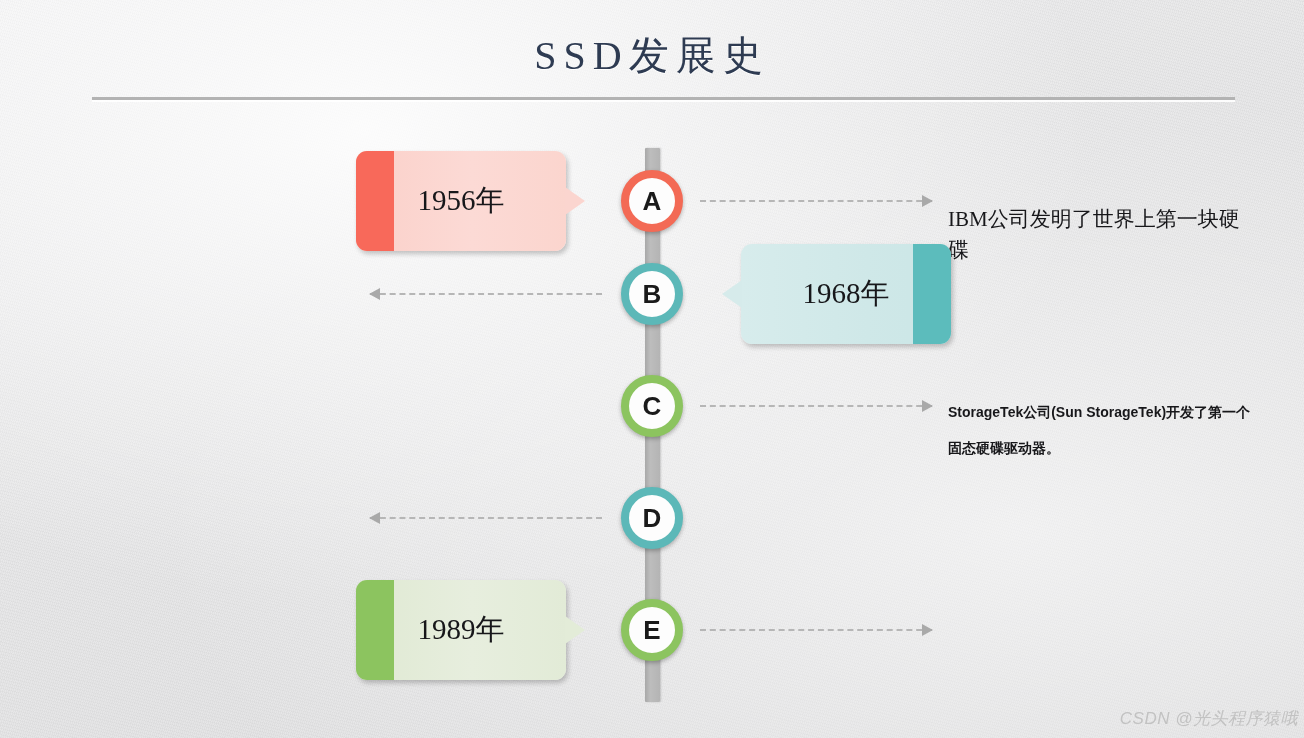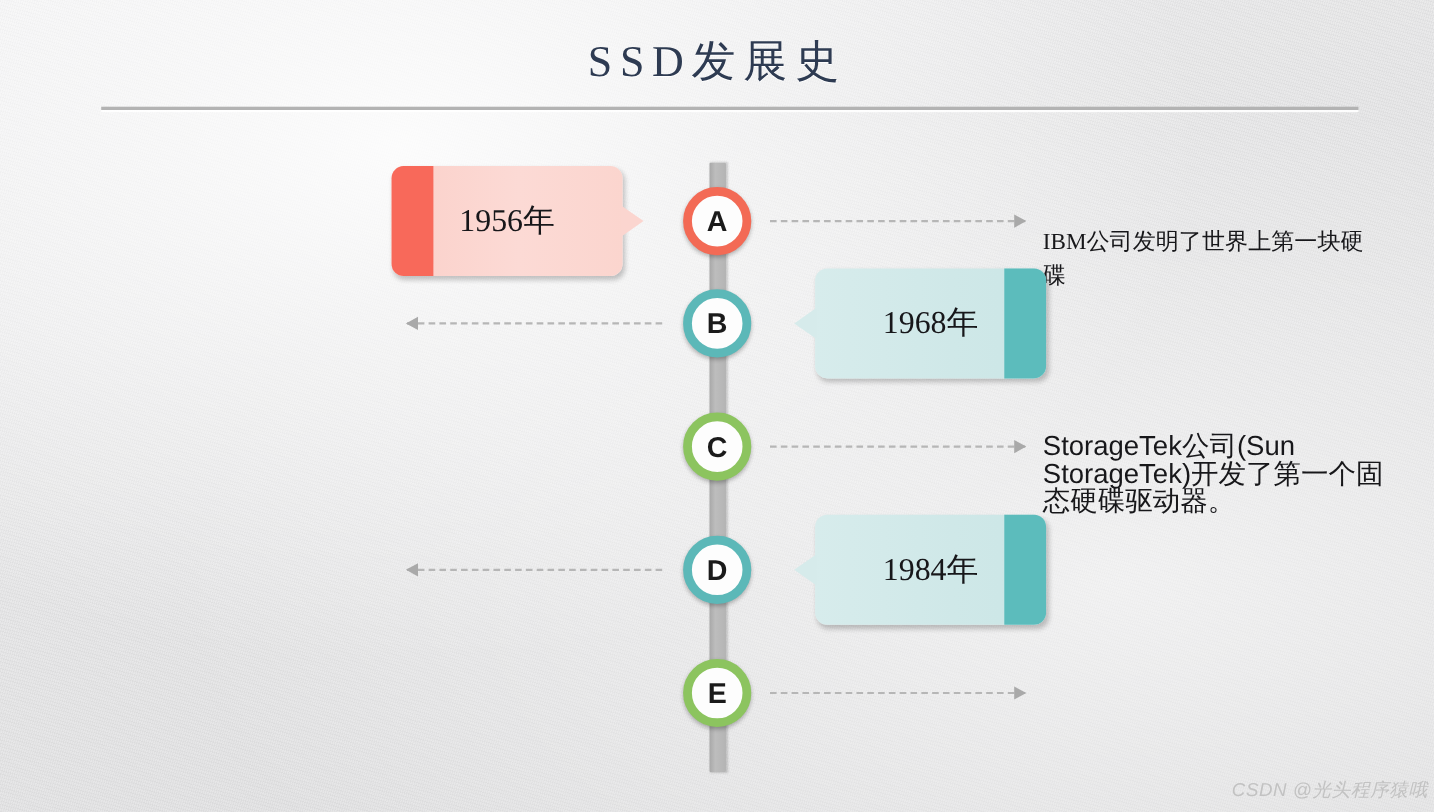--- a/index.html
+++ b/index.html
@@ -118,21 +118,21 @@
 
   
   .desc{
     position:absolute;
     font-size:21px;line-height:31px;color:#17171a;
     font-family:"Liberation Serif", serif;
     white-space:pre-line;
   }
   .desc.r{left:948px;text-align:left;width:310px;margin-top:32px;}
   .desc.l{right:970px;text-align:right;width:330px;}
-  .desc.sans{font-family:"Liberation Sans", sans-serif;font-size:25px;line-height:25px;}
+  .desc.sans{font-family:"Liberation Sans", sans-serif;font-size:14px;line-height:36px;font-weight:bold;}
 
   
   #watermark{
     position:absolute;right:6px;bottom:8px;
     font-family:"Liberation Sans", sans-serif;
     font-size:17px;color:#c2c2c2;letter-spacing:0.5px;font-style:italic;
   }
 </style>
 </head>
 <body>
@@ -173,33 +173,33 @@
 
   <div class="node green" style="left:621px;top:375px;">
     <span>C</span>
   </div>
   <div class="conn to-right" style="left:700px;top:400px;width:232px;">
     <div class="dash"></div>
     <div class="head"></div>
   </div>
   <div class="desc r sans" style="top:362px;">StorageTek公司(Sun StorageTek)开发了第一个固态硬碟驱动器。</div>
 
-  <div class="callout right c-teal" style="left:741px;top:468px;">
+  <div class="node teal" style="left:621px;top:487px;">
+    <span>D</span>
+  </div>
+  <div class="conn to-left" style="left:370px;top:512px;width:232px;">
+    <div class="dash"></div>
+    <div class="head"></div>
+  </div>
+
+  <div class="callout left c-green" style="left:356px;top:580px;">
     <div class="strip"></div>
     <div class="nub"></div>
-    <span class="lbl">1984年</span>
-  </div>
-  <div class="node teal" style="left:621px;top:487px;">
-    <span>D</span>
-  </div>
-  <div class="conn to-left" style="left:370px;top:512px;width:232px;">
-    <div class="dash"></div>
-    <div class="head"></div>
-  </div>
-
+    <span class="lbl">1989年</span>
+  </div>
   <div class="node green" style="left:621px;top:599px;">
     <span>E</span>
   </div>
   <div class="conn to-right" style="left:700px;top:624px;width:232px;">
     <div class="dash"></div>
     <div class="head"></div>
   </div>
 
   <div id="watermark">CSDN @光头程序猿哦</div>
 

